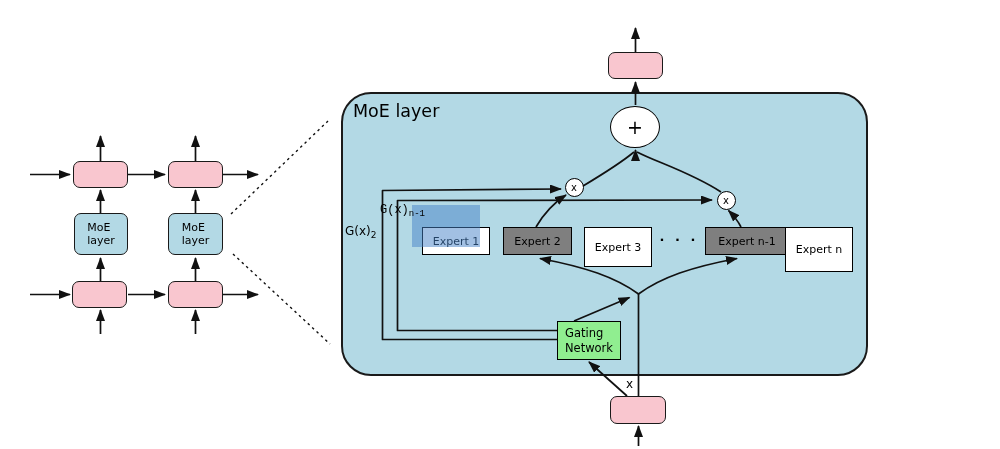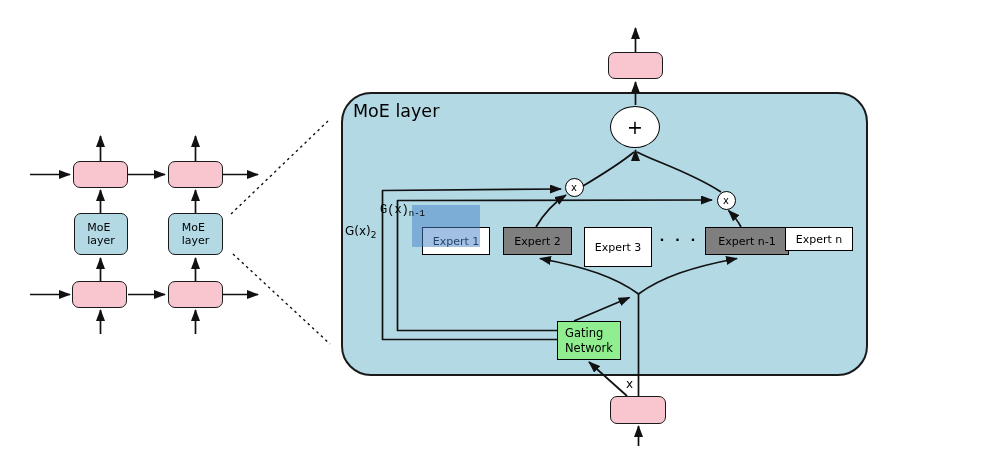--- a/index.html
+++ b/index.html
@@ -106,21 +106,21 @@
 
   <div class="abs gx-label" style="left:345px;top:204px;margin-top:20px;">
     <span>G(x)</span><span class="sub">2</span>
   </div>
 
   <div class="abs box expert" style="left:422px;top:227px;width:68px;height:28px;">Expert 1</div>
   <div class="abs box expert dark" style="left:503px;top:227px;width:69px;height:28px;">Expert 2</div>
   <div class="abs box expert" style="left:584px;top:227px;width:68px;height:40px;">Expert 3</div>
   <div class="abs dots" style="left:658px;top:232px;width:42px;">· · ·</div>
   <div class="abs box expert dark" style="left:705px;top:227px;width:84px;height:28px;">Expert n-1</div>
-  <div class="abs box expert" style="left:785px;top:227px;width:68px;height:24px;">Expert n</div>
+  <div class="abs box expert" style="left:785px;top:227px;width:68px;height:45px;">Expert n</div>
 
   <div class="abs highlight" style="left:412px;top:205px;width:68px;height:42px;"></div>
   <div class="abs gx-label" style="left:380px;top:203px;font-family:Liberation Mono, monospace;">
     <span>G(x)</span><span class="sub">n-1</span>
   </div>
 
   <div class="abs circle plus" style="left:610px;top:106px;width:50px;height:42px;">+</div>
   <div class="abs circle times" style="left:564.5px;top:178px;width:19px;height:19px;">x</div>
   <div class="abs circle times" style="left:716.5px;top:191px;width:19px;height:19px;">x</div>
 

